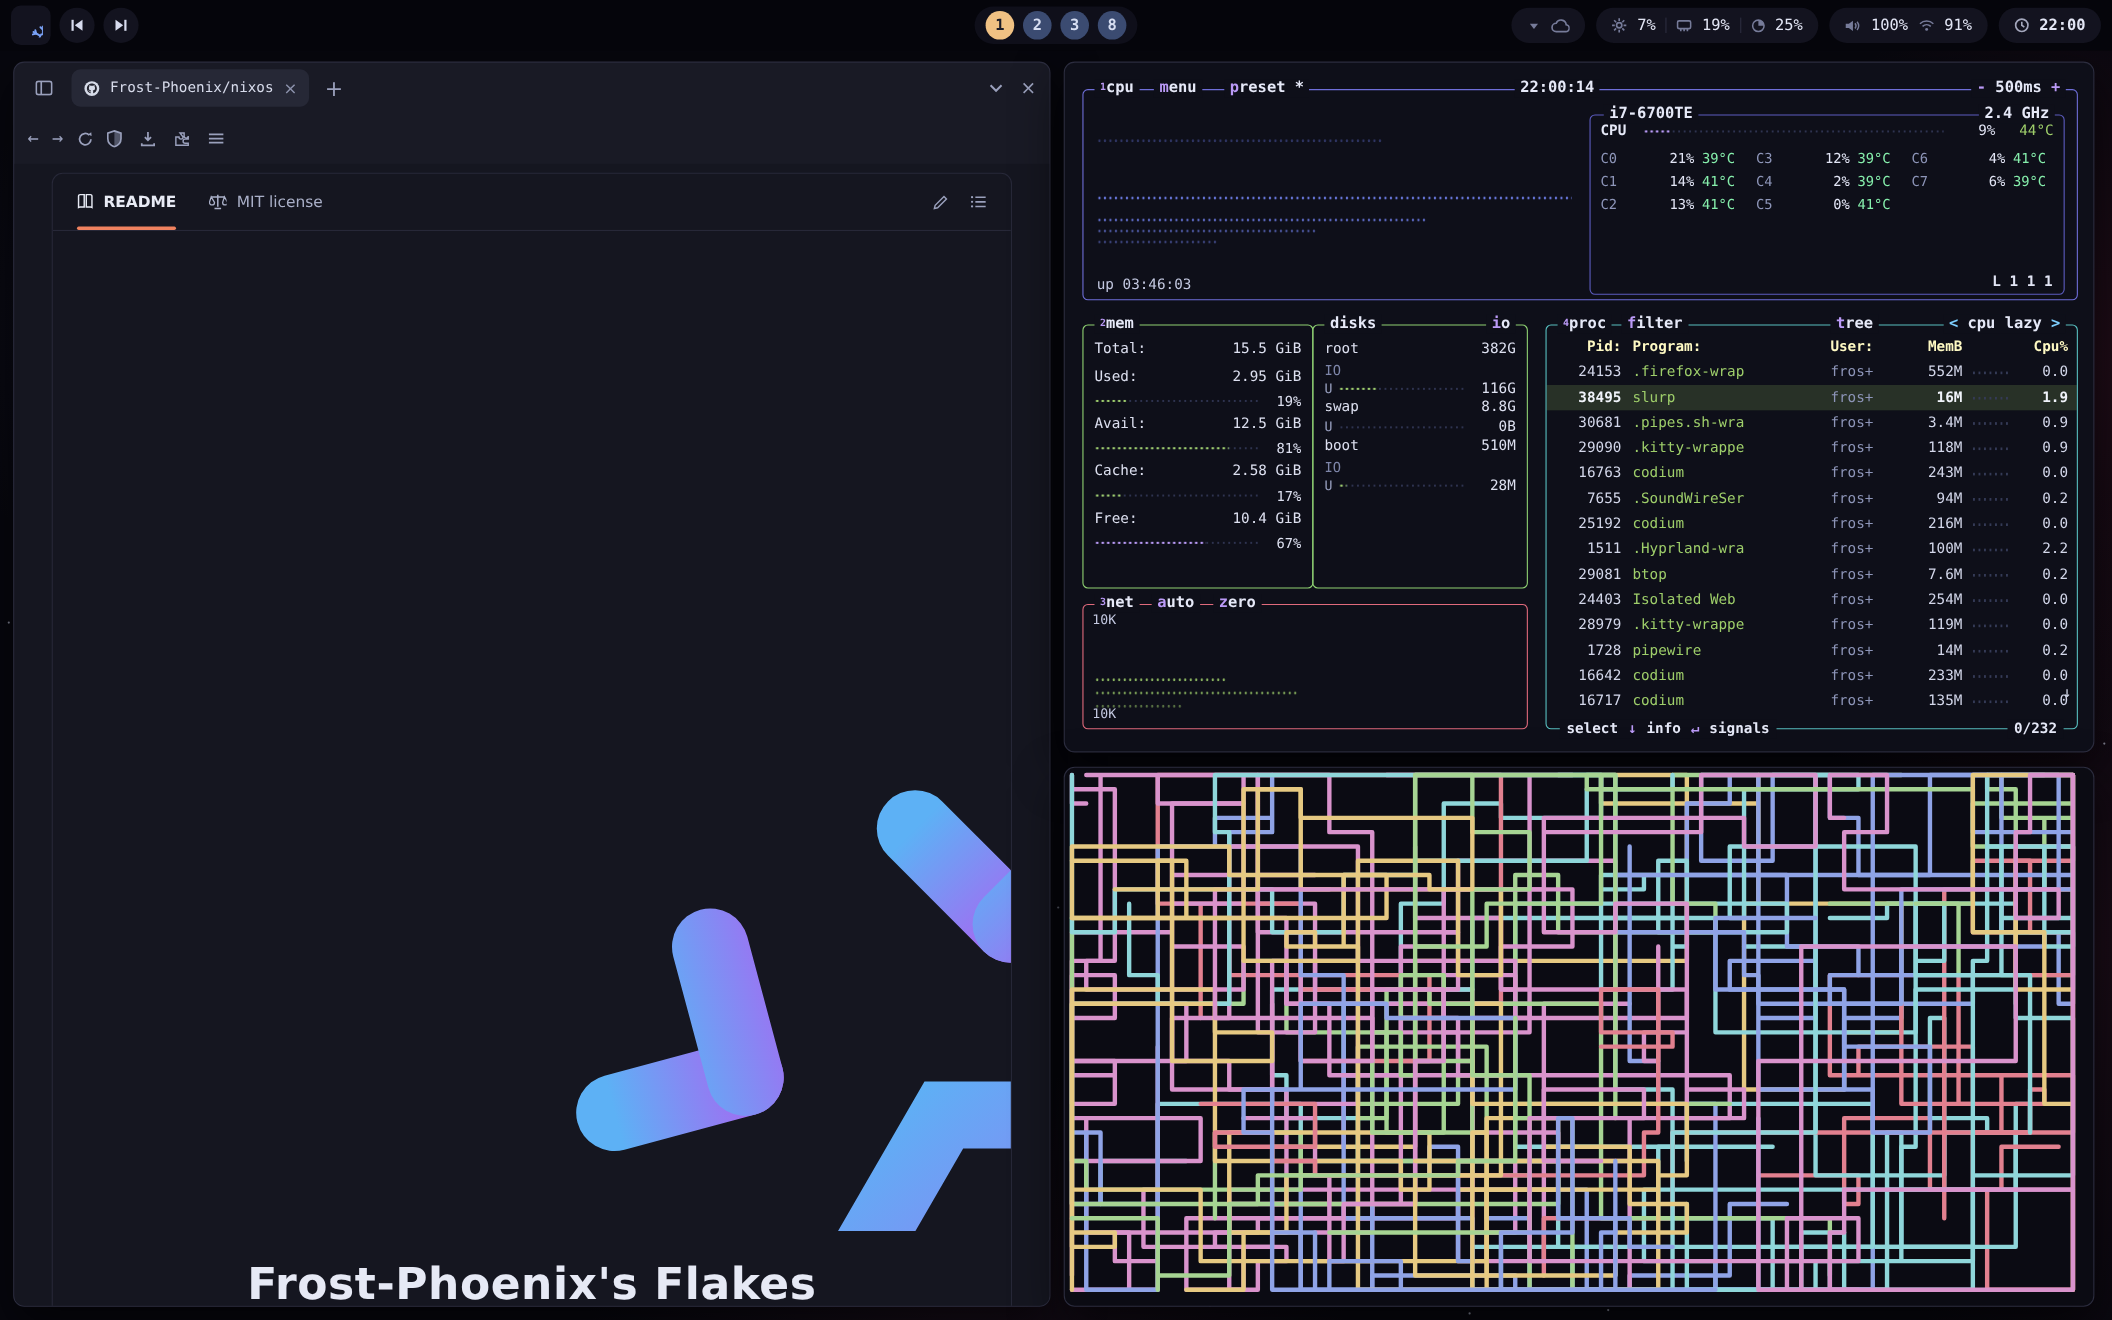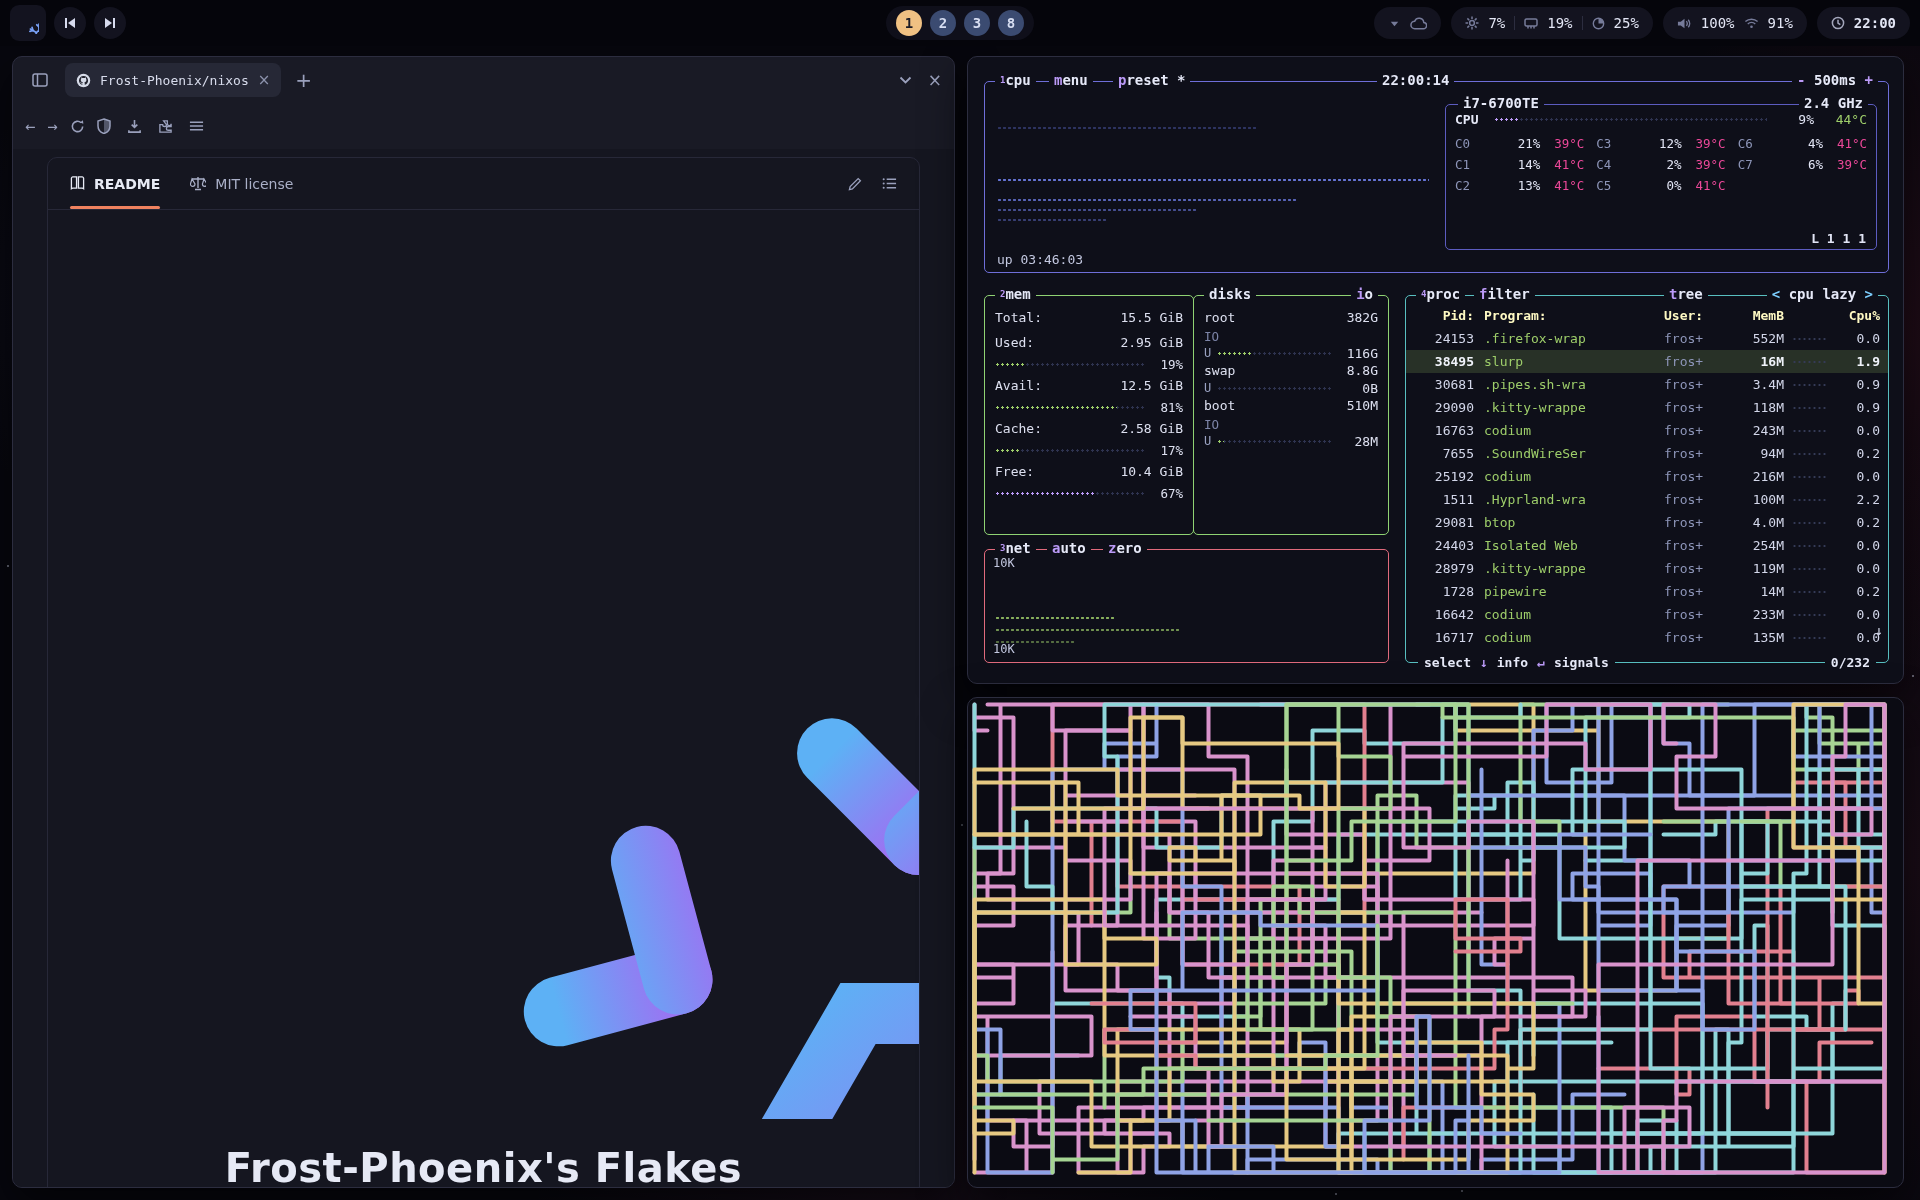--- a/index.html
+++ b/index.html
@@ -57,34 +57,34 @@
   
   .bbox{position:absolute;border:1.5px solid;border-radius:5px}
   .blabel{position:absolute;top:-10px;background:#0e0f19;padding:0 5px;font-size:14px;font-weight:bold;color:#e6e9f8;display:inline-block;white-space:nowrap;line-height:17px}
   .bnum{font-size:9px;color:#bb9af7;vertical-align:top}
   .hot{display:inline-block}
   .hot::first-letter{color:#bb9af7}
   .key{color:#bb9af7;font-weight:bold}
   .ckey{color:#7dcfff;font-weight:bold}
   .dot{position:absolute;height:4px;background-image:radial-gradient(circle,currentColor 1.1px,transparent 1.3px);background-size:5px 4px}
   .cpu-box{left:16px;top:24px;width:905px;height:192px;border-color:#6e6ed8}
-  .cpu-sub{position:absolute;left:460px;top:22px;width:432px;height:146px;border:1.5px solid #5c5cc0;border-radius:5px}
+  .cpu-sub{position:absolute;left:460px;top:22px;width:432px;height:164px;border:1.5px solid #5c5cc0;border-radius:5px}
   .cpu-row{display:flex;align-items:center;gap:7px;font-size:13px;padding:7px 9px 2px}
   .cpu-lbl{font-weight:bold;color:#e6e9f8;width:32px}
   .mtrack{flex:1;height:9px;position:relative;background-image:radial-gradient(circle,#2e3350 1.1px,transparent 1.3px);background-size:5px 9px}
   .mfill{position:absolute;left:0;top:0;bottom:0;background-image:radial-gradient(circle,#9ece6a 1.2px,transparent 1.4px);background-size:5px 9px}
   .mfill.purple{background-image:radial-gradient(circle,#bb9af7 1.2px,transparent 1.4px)}
   .cpu-pct{width:40px;text-align:right;color:#e2e5f5}
   .cpu-temp{width:46px;text-align:right;color:#9ece6a}
   .core-grid{display:flex;padding:5px 9px 0;gap:12px}
   .core-col{flex:1;display:flex;flex-direction:column;gap:2px}
   .core-row{display:flex;font-size:12.5px;height:19px;align-items:center}
   .core-name{width:26px;color:#8d95b8}
   .core-pct{flex:1;text-align:right;color:#e2e5f5}
-  .core-temp{width:44px;text-align:right;color:#ec4899}
+  .core-temp{width:44px;text-align:center;color:#86efac}
   .cpu-load{position:absolute;right:10px;bottom:3px;font-size:13px;font-weight:bold;color:#e2e5f5}
   .cpu-up{position:absolute;left:12px;bottom:5px;font-size:13px;color:#c3c8e0}
   .mem-box{left:16px;top:238px;width:210px;height:240px;border-color:#8fd273}
   .disk-box{left:225px;top:238px;width:196px;height:240px;border-color:#8fd273}
   .mem-rows{position:absolute;inset:12px 10px 8px 10px;display:flex;flex-direction:column;gap:6px;font-size:13px}
   .mrow{display:flex;justify-content:space-between;height:19px;align-items:center;color:#dde0f0}
   .mmeter{display:flex;align-items:center;gap:6px;height:12px}
   .mpct{width:32px;text-align:right;color:#dde0f0;font-size:12.5px}
   .drow-io{height:16px;color:#7d85a8;font-size:12.5px}
   .dlab{color:#9aa2c2;font-size:12px}
@@ -680,21 +680,21 @@
           <span class="p-prog">.Hyprland-wra</span>
           <span class="p-user">fros+</span>
           <span class="p-mem">100M</span>
           <span class="p-lead"></span>
           <span class="p-cpu">2.2</span>
         </div>
         <div class="prow">
           <span class="p-pid">29081</span>
           <span class="p-prog">btop</span>
           <span class="p-user">fros+</span>
-          <span class="p-mem">4.0M</span>
+          <span class="p-mem">7.6M</span>
           <span class="p-lead"></span>
           <span class="p-cpu">0.2</span>
         </div>
         <div class="prow">
           <span class="p-pid">24403</span>
           <span class="p-prog">Isolated Web</span>
           <span class="p-user">fros+</span>
           <span class="p-mem">254M</span>
           <span class="p-lead"></span>
           <span class="p-cpu">0.0</span>

